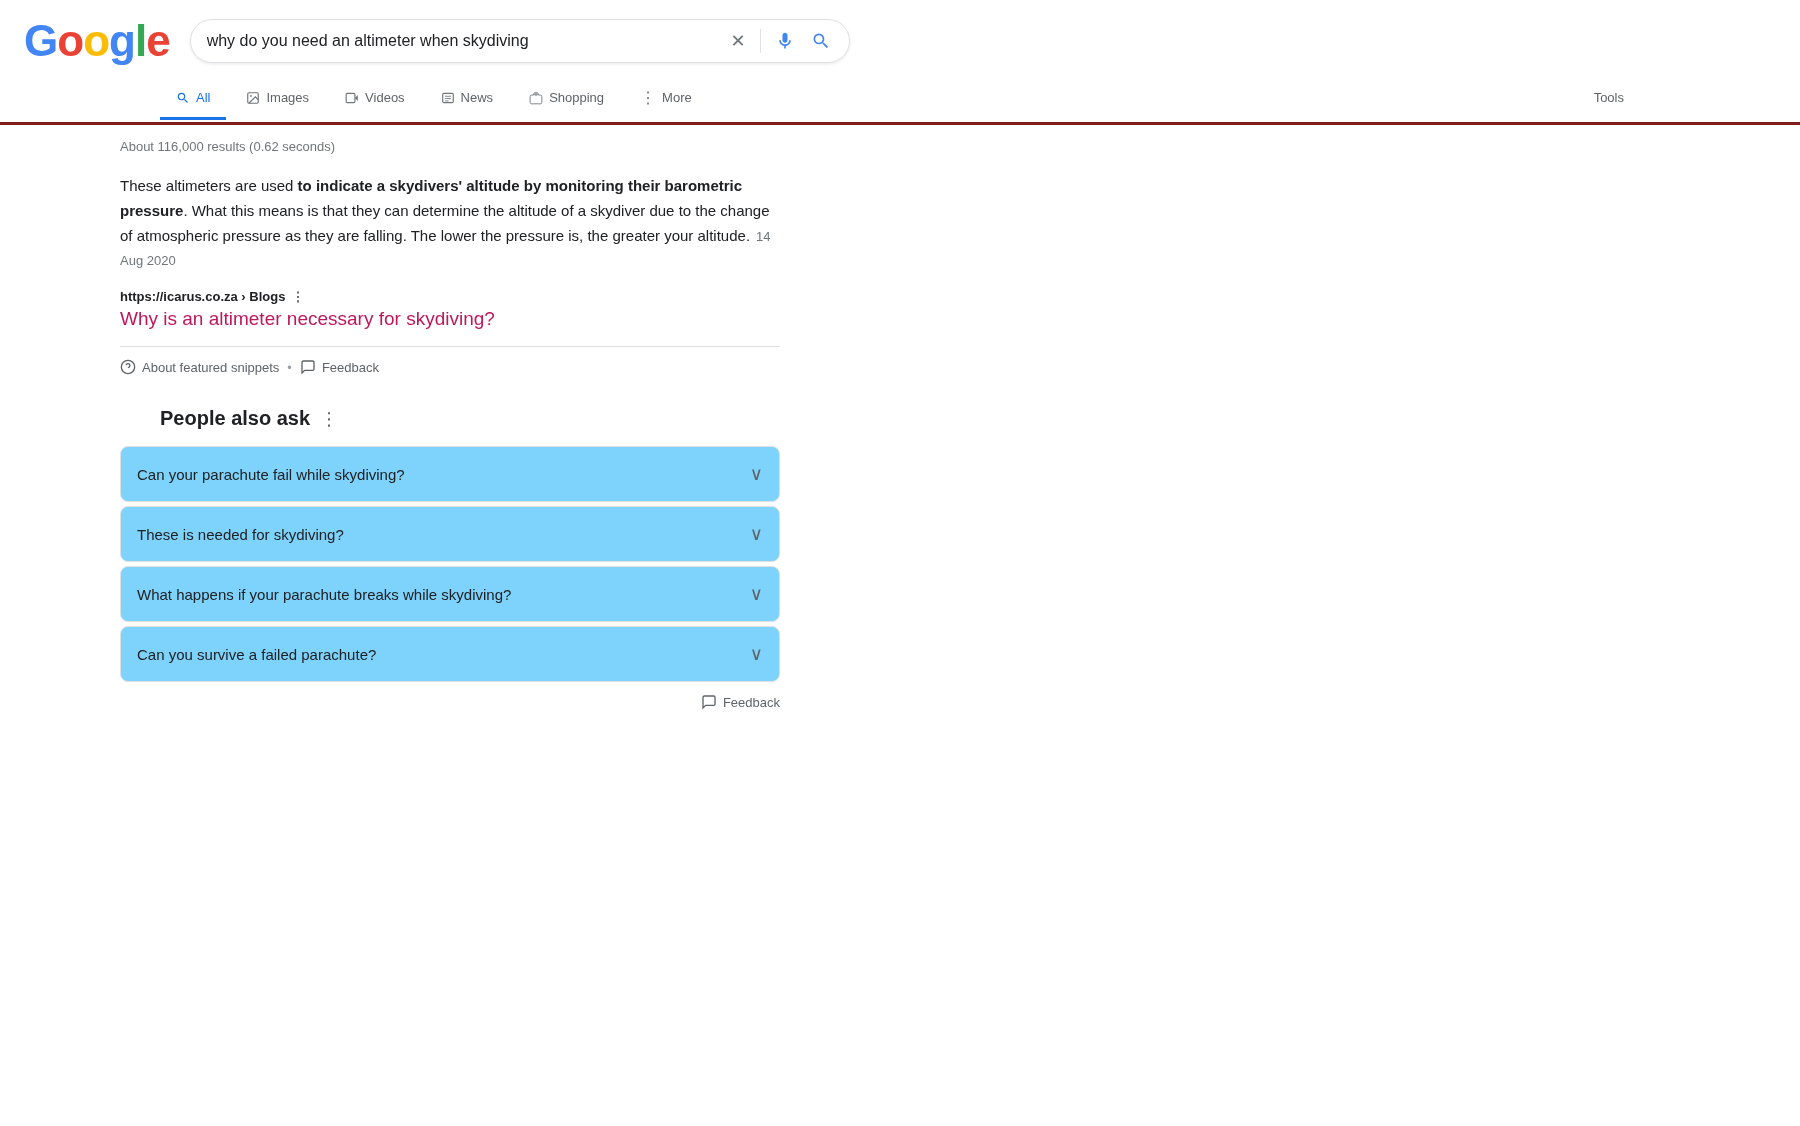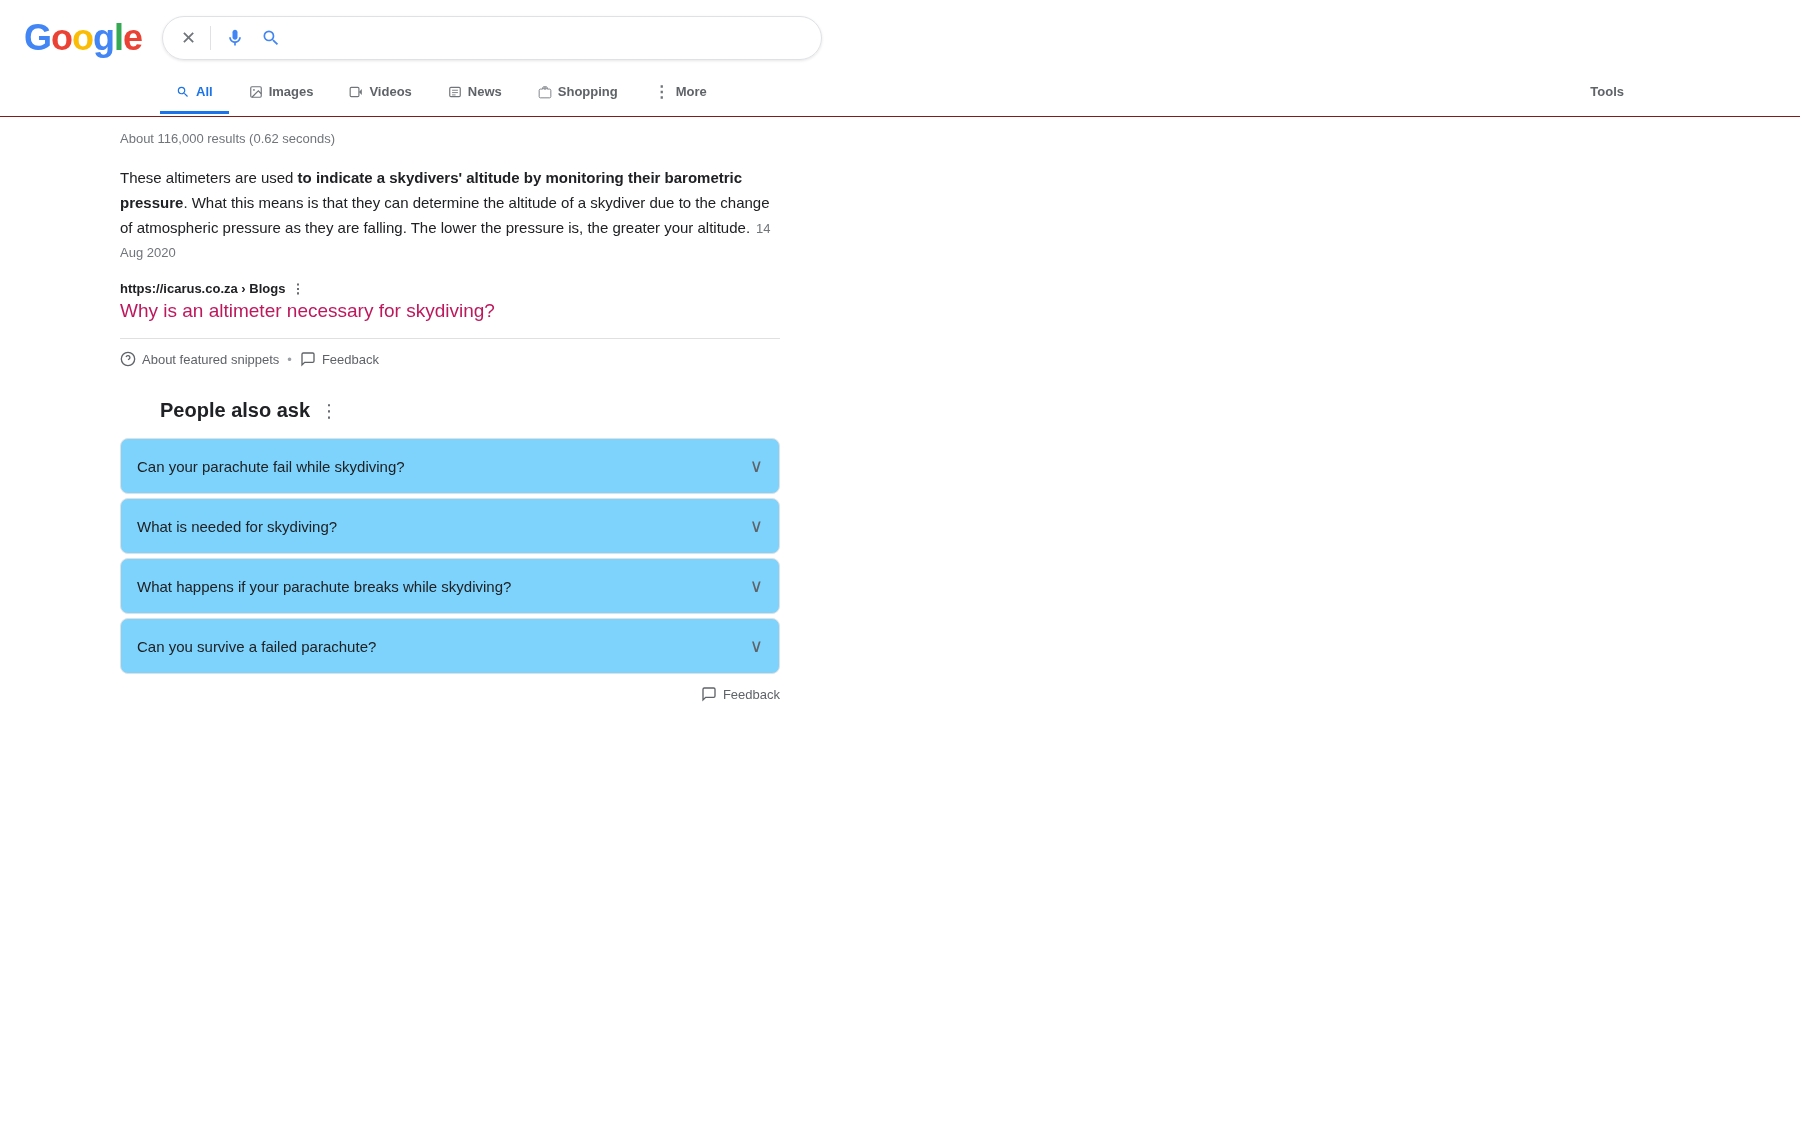--- a/index.html
+++ b/index.html
@@ -11,21 +11,21 @@
     }
 
     
     .header {
       display: flex;
       align-items: center;
       padding: 16px 24px 0 24px;
       gap: 20px;
     }
     .google-logo {
-      font-size: 36px;
+      font-size: 44px;
       font-weight: bold;
       letter-spacing: -1px;
       user-select: none;
       flex-shrink: 0;
     }
     .logo-g { color: #4285F4; }
     .logo-o1 { color: #EA4335; }
     .logo-o2 { color: #FBBC05; }
     .logo-g2 { color: #4285F4; }
     .logo-l { color: #34A853; }
@@ -70,24 +70,23 @@
       width: 1px;
       height: 24px;
       background: #dfe1e5;
     }
 
     
     .nav-tabs {
       display: flex;
       align-items: center;
       padding: 0 160px;
-      border-bottom: 1px solid #7f1d1d;
+      border-bottom: 3px solid #7f1d1d;
       margin-top: 10px;
       gap: 4px;
-      font-weight: bold;
     }
     .nav-tab {
       display: flex;
       align-items: center;
       gap: 6px;
       padding: 12px 16px;
       font-size: 13px;
       color: #5f6368;
       cursor: pointer;
       border-bottom: 3px solid transparent;
@@ -231,20 +230,21 @@
     }
   </style>
 </head>
 <body>
 
 <div class="header">
   <div class="google-logo">
     <span class="logo-g">G</span><span class="logo-o1">o</span><span class="logo-o2">o</span><span class="logo-g2">g</span><span class="logo-l">l</span><span class="logo-e">e</span>
   </div>
   <div class="search-bar-wrapper">
+    <input class="search-input" type="text" value="why do you need an altimeter when skydiving" style="">
     <div class="search-bar-icons">
       <button class="icon-btn clear-icon" title="Clear">✕</button>
       <div class="divider-v"></div>
       <button class="icon-btn mic-icon" title="Voice search">
         <svg viewBox="0 0 24 24" xmlns="http://www.w3.org/2000/svg">
           <path d="M12 14c1.66 0 3-1.34 3-3V5c0-1.66-1.34-3-3-3S9 3.34 9 5v6c0 1.66 1.34 3 3 3z" fill="#4285F4"></path>
           <path d="M17 11c0 2.76-2.24 5-5 5s-5-2.24-5-5H5c0 3.53 2.61 6.43 6 6.92V21h2v-3.08c3.39-.49 6-3.39 6-6.92h-2z" fill="#4285F4"></path>
         </svg>
       </button>
       <button class="icon-btn search-icon-btn" title="Search">
@@ -343,21 +343,21 @@
 
     <div class="paa-item">
       <div class="paa-question">
         <span>Can your parachute fail while skydiving?</span>
         <span class="paa-chevron">∨</span>
       </div>
     </div>
 
     <div class="paa-item">
       <div class="paa-question">
-        <span>What is needed for skydiving?</span>
+        <span>These is needed for skydiving?</span>
         <span class="paa-chevron">∨</span>
       </div>
     </div>
 
     <div class="paa-item">
       <div class="paa-question">
         <span>What happens if your parachute breaks while skydiving?</span>
         <span class="paa-chevron">∨</span>
       </div>
     </div>

